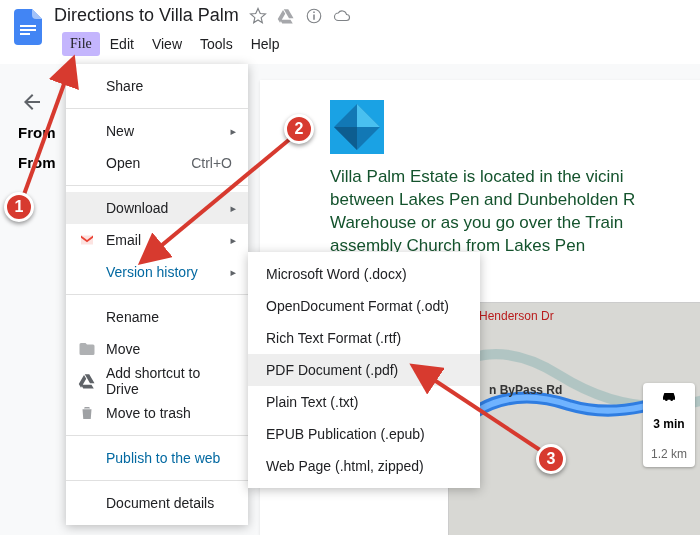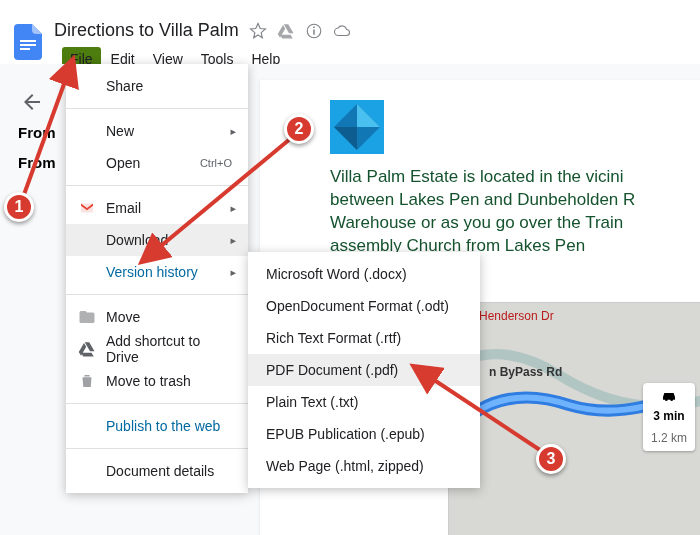--- a/index.html
+++ b/index.html
@@ -1,42 +1,42 @@
 <!DOCTYPE html>
 <html><head>
 <meta charset="utf-8">
 <style>
   * { box-sizing: border-box; margin: 0; padding: 0; font-family: Arial, "Helvetica Neue", sans-serif; }
   body { width: 700px; height: 535px; background: #f1f3f4; overflow: hidden; position: relative; }
 
   
-  .header { background: #fff; height: 64px; display: flex; align-items: flex-start; padding: 20px 8px 0 8px; }
+  .header { background: #fff; height: 64px; display: flex; align-items: flex-start; padding: 5px 8px 0 8px; }
   .docs-logo { width: 40px; height: 48px; display: flex; align-items: flex-start; justify-content: center; padding-top:4px;}
   .title-area { flex: 1; }
   .title-row { display: flex; align-items: center; gap: 10px; padding-left: 6px; }
   .doc-title { font-size: 18px; color: #202124; }
   .title-icon { width: 18px; height: 18px; fill: #5f6368; opacity: .8; }
   .menubar { display: flex; gap: 2px; margin-top: 6px; padding-left: 14px; }
   .menu-btn { font-size: 14px; color: #202124; padding: 4px 8px; border-radius: 3px; cursor: pointer; }
-  .menu-btn.active { background: #4d7c0f; }
+  .menu-btn.active { background: #c4b5fd; font-family: Liberation Serif, serif; }
 
   
   .doc-bg { position: absolute; left: 0; top: 64px; right: 0; bottom: 0; background: #f8f9fa; }
   .back-arrow { position:absolute; left:20px; top:90px; width:24px; height:24px; fill:#5f6368;}
   .left-stub { position: absolute; left: 18px; top: 124px; font-size: 15px; font-weight: bold; color:#000;}
   .left-stub2 { position: absolute; left: 18px; top: 154px; font-size: 15px; font-weight: bold; color:#000;}
 
   
   .menu1 {
     position: absolute; left: 66px; top: 64px; width: 182px; background: #fff;
     box-shadow: 0 2px 10px rgba(0,0,0,.25); padding: 6px 0; z-index: 5;
   }
   .menu1 .item { display: flex; align-items: center; height: 32px; padding: 0 16px 0 40px; font-size: 14px; color: #202124; position: relative; cursor:pointer;}
   .menu1 .item.disabled { color: #0369a1; }
-  .menu1 .item .shortcut { margin-left: auto; color: #5f6368; font-size: 11px; }
+  .menu1 .item .shortcut { margin-left: auto; color: #5f6368; font-size: 14px; }
   .menu1 .item.has-sub::after { content: "▸"; position: absolute; right: 12px; color: #5f6368; font-size:11px;}
   .menu1 .sep { height: 1px; background: #e0e0e0; margin: 6px 0; }
   .menu1 .item.highlight { background: #eeeeee; }
   .menu1 .item .lefticon { position:absolute; left:12px; width:18px; height:18px; fill:#5f6368; }
 
   
   .menu2 {
     position: absolute; left: 248px; top: 252px; width: 232px; background: #fff;
     box-shadow: 0 2px 10px rgba(0,0,0,.25); padding: 6px 0; z-index: 6;
   }
@@ -44,21 +44,21 @@
   .menu2 .item.highlight { background: #eeeeee; }
 
   
   .doc-panel { position:absolute; left:260px; top:80px; right:-60px; bottom:0; background:#fff; box-shadow:0 1px 3px rgba(0,0,0,.1); padding:20px 0 0 70px; z-index:1;}
   .logo-square { width: 54px; height: 54px; background:#1aa2e4; display:flex; align-items:center; justify-content:center;}
   .body-text { font-size: 17px; font-weight: normal; color:#14532d; margin-top: 12px; line-height:1.35; width: 360px;}
 
   .map-box { position:absolute; left:448px; top:302px; width:260px; height:240px; background:#d8d8d4; border:1px solid #ccc; overflow:hidden; z-index:2;}
   .route { position:absolute; left:-30px; top:12px; width:320px; height:160px; }
   .street-label { position:absolute; font-size:12px; color:#b91c1c;}
-  .time-badge { position:absolute; right:12px; top:80px; background:#fff; border-radius:4px; box-shadow:0 1px 3px rgba(0,0,0,.3); padding:6px 8px; font-size:12px; display:flex; flex-direction:column; align-items:center; gap:8px;}
+  .time-badge { position:absolute; right:12px; top:80px; background:#fff; border-radius:4px; box-shadow:0 1px 3px rgba(0,0,0,.3); padding:6px 8px; font-size:12px; display:flex; flex-direction:column; align-items:center; gap:16px;}
   .car-icon { width:16px; height:12px; fill:#000;}
 
   
   .callout { position:absolute; width:30px; height:30px; border-radius:50%; background:#d73a2f; border:3px solid #fff; box-shadow:0 2px 4px rgba(0,0,0,.4); color:#fff; font-weight:bold; font-size:16px; display:flex; align-items:center; justify-content:center; z-index:10;}
   
   .arrows { position:absolute; inset:0; z-index:9; pointer-events:none; }
 </style>
 </head>
 <body>
 
@@ -125,21 +125,21 @@
 </div>
 
 <div class="map-box">
   <svg class="route" viewBox="0 0 320 160">
     <path d="M0 80 Q60 10 140 60 T300 80" stroke="#7aa" stroke-width="10" fill="none" opacity=".4"></path>
     <path d="M10 150 Q60 60 150 90 Q200 105 260 80" stroke="#2f7de1" stroke-width="12" fill="none" stroke-linecap="round"></path>
     <path d="M10 150 Q60 60 150 90 Q200 105 260 80" stroke="#6fb3ff" stroke-width="6" fill="none" stroke-linecap="round"></path>
     <circle cx="260" cy="80" r="6" fill="#fff" stroke="#2f7de1" stroke-width="3"></circle>
   </svg>
   <span class="street-label" style="left:30px; top:6px;">Henderson Dr</span>
-  <span class="street-label" style="left:40px; top:62px; font-weight:bold; color:#333;">n ByPass Rd</span>
+  <span class="street-label" style="left:40px; top:80px; font-weight:bold; color:#333;">n ByPass Rd</span>
   <div class="time-badge">
     <svg class="car-icon" viewBox="0 0 24 18">
         <path d="M3 12l2-6h14l2 6v4h-3a2 2 0 11-4 0H10a2 2 0 11-4 0H3v-4z"></path>
       </svg>
     <span style="font-weight:bold">3 min</span>
     <span style="color:#666">1.2 km</span>
   </div>
 </div>
 
 <div class="menu1">
@@ -148,34 +148,37 @@
     </div>
   <div class="sep"></div>
   <div class="item has-sub">
       <span>New</span>
     </div>
   <div class="item">
       <span>Open</span>
       <span class="shortcut">Ctrl+O</span>
     </div>
   <div class="sep"></div>
+  <div class="item has-sub highlight">
+      <span>Download</span>
+    </div>
   <div class="item has-sub">
     <svg class="lefticon" viewBox="0 0 24 24">
         <path fill="#ea4335" d="M4 6h16v12H4z" opacity=".15"></path>
         <path fill="#ea4335" d="M4 6l8 6 8-6v3l-8 6-8-6z"></path>
       </svg>
     <span>Email</span>
     </div>
-  <div class="item has-sub highlight">
-      <span>Download</span>
-    </div>
   <div class="item has-sub disabled">
       <span>Version history</span>
     </div>
   <div class="sep"></div>
+  <div class="item">
+      <span>Rename</span>
+    </div>
   <div class="item">
     <svg class="lefticon" viewBox="0 0 24 24">
         <path fill="#5f6368" d="M10 4H4a2 2 0 00-2 2v12a2 2 0 002 2h16a2 2 0 002-2V8a2 2 0 00-2-2h-8l-2-2z" opacity=".5"></path>
       </svg>
     <span>Move</span>
     </div>
   <div class="item">
     <svg class="lefticon" viewBox="0 0 24 24">
         <path fill="#5f6368" d="M9 3h6l7 12h-6L9 3zm-1 1L1 16l3 5 7-12-3-5zm3 13H4l3 5h14l-3-5h-7z"></path>
       </svg>

